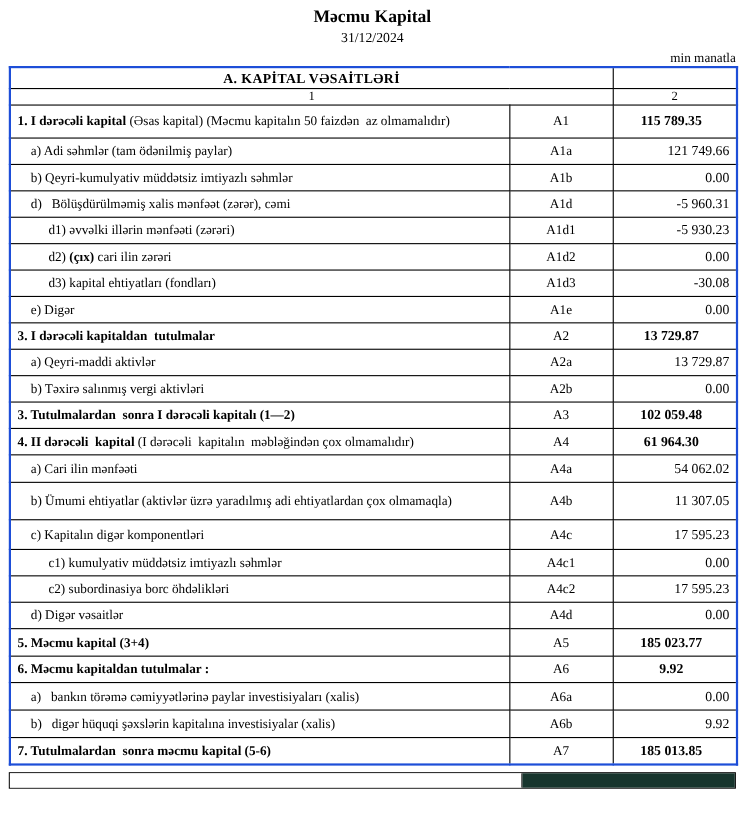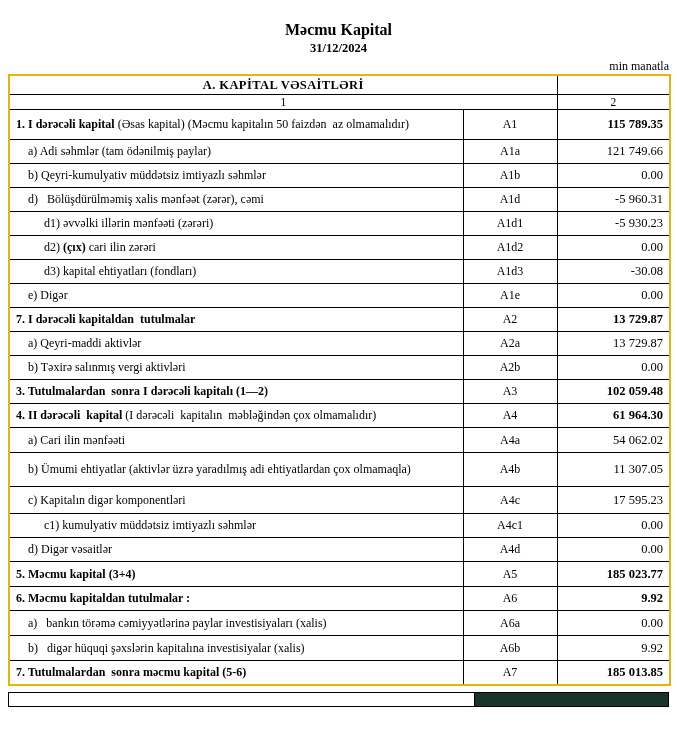--- a/index.html
+++ b/index.html
@@ -6,34 +6,34 @@
   html, body {
     margin: 0; padding: 0;
     width: 677px; height: 742px;
     background: #ffffff;
     color: #000;
     font-family: "Liberation Serif", serif;
     overflow: hidden;
   }
   .doc-title {
     text-align: center; font-weight: bold;
-    font-size: 16px; padding-top: 20px; line-height: 20px;
+    font-size: 16px; padding-top: 6px; line-height: 20px;
   }
   .doc-date {
-    text-align: center; font-weight: bold;
+    text-align: center; font-weight: normal;
     font-size: 12.5px; line-height: 16px;
   }
   .unit-note {
     width: 661px; margin: 3px 8px 1px 8px;
     text-align: right; font-weight: normal; font-size: 12px; line-height: 14px;
   }
   table.cap {
     border-collapse: collapse; table-layout: fixed;
     width: 661px; margin-left: 8px;
-    border: 2px solid #eab308;
+    border: 2px solid #1d4ed8;
     padding-left: 12px;
   }
   col.c-label { width: 454px; }
   col.c-code  { width: 94px;  }
   col.c-val   { width: 113px; }
   td {
     border: 1px solid #000;
     padding: 0; vertical-align: middle;
     font-size: 12px; line-height: 14px;
   }
@@ -41,21 +41,21 @@
   tr.hdr { height: 19px; }
   tr.hdr td { font-weight: bold; text-align: center; font-size: 12.5px; letter-spacing: 0.4px; }
   tr.nums { height: 15px; }
   tr.nums td { text-align: center; font-size: 11.5px; }
   td.lbl { padding-left: 6px; white-space: pre-wrap; }
   tr.sub1 td.lbl { padding-left: 18px; }
   tr.sub2 td.lbl { padding-left: 34px; }
   span.b { font-weight: bold; }
   td.code { text-align: center; font-size: 12px; }
   td.val  { text-align: right; padding-right: 6px; font-size: 12.5px; }
-  tr.main td.val { font-weight: bold; }
+  tr.main td.val { font-weight: bold; text-align: center; }
   .h25 { height: 25px; }
   .h27 { height: 27px; }
   .h30 { height: 30px; }
   .h34 { height: 34px; }
   .next-band {
     width: 661px; height: 15px;
     margin: 6px 0 0 8px;
     display: flex;
     border: 1px solid #000;
   }
@@ -119,21 +119,21 @@
     <td class="lbl"><span>d3) kapital ehtiyatları (fondları)</span><span class="b"></span><span></span></td>
     <td class="code">A1d3</td>
     <td class="val">-30.08</td>
   </tr>
   <tr class="sub1">
     <td class="lbl"><span>e) Digər</span><span class="b"></span><span></span></td>
     <td class="code">A1e</td>
     <td class="val">0.00</td>
   </tr>
   <tr class="main">
-    <td class="lbl"><span></span><span class="b">7. I dərəcəli kapitaldan  tutulmalar</span><span></span></td>
+    <td class="lbl"><span></span><span class="b">3. I dərəcəli kapitaldan  tutulmalar</span><span></span></td>
     <td class="code">A2</td>
     <td class="val">13 729.87</td>
   </tr>
   <tr class="sub1">
     <td class="lbl"><span>a) Qeyri-maddi aktivlər</span><span class="b"></span><span></span></td>
     <td class="code">A2a</td>
     <td class="val">13 729.87</td>
   </tr>
   <tr class="sub1">
     <td class="lbl"><span>b) Təxirə salınmış vergi aktivləri</span><span class="b"></span><span></span></td>
@@ -163,20 +163,25 @@
   <tr class="sub1 h27">
     <td class="lbl"><span>c) Kapitalın digər komponentləri</span><span class="b"></span><span></span></td>
     <td class="code">A4c</td>
     <td class="val">17 595.23</td>
   </tr>
   <tr class="sub2">
     <td class="lbl"><span>c1) kumulyativ müddətsiz imtiyazlı səhmlər</span><span class="b"></span><span></span></td>
     <td class="code">A4c1</td>
     <td class="val">0.00</td>
   </tr>
+  <tr class="sub2">
+    <td class="lbl"><span>c2) subordinasiya borc öhdəlikləri</span><span class="b"></span><span></span></td>
+    <td class="code">A4c2</td>
+    <td class="val">17 595.23</td>
+  </tr>
   <tr class="sub1">
     <td class="lbl"><span>d) Digər vəsaitlər</span><span class="b"></span><span></span></td>
     <td class="code">A4d</td>
     <td class="val">0.00</td>
   </tr>
   <tr class="main h25">
     <td class="lbl"><span></span><span class="b">5. Məcmu kapital (3+4)</span><span></span></td>
     <td class="code">A5</td>
     <td class="val">185 023.77</td>
   </tr>

